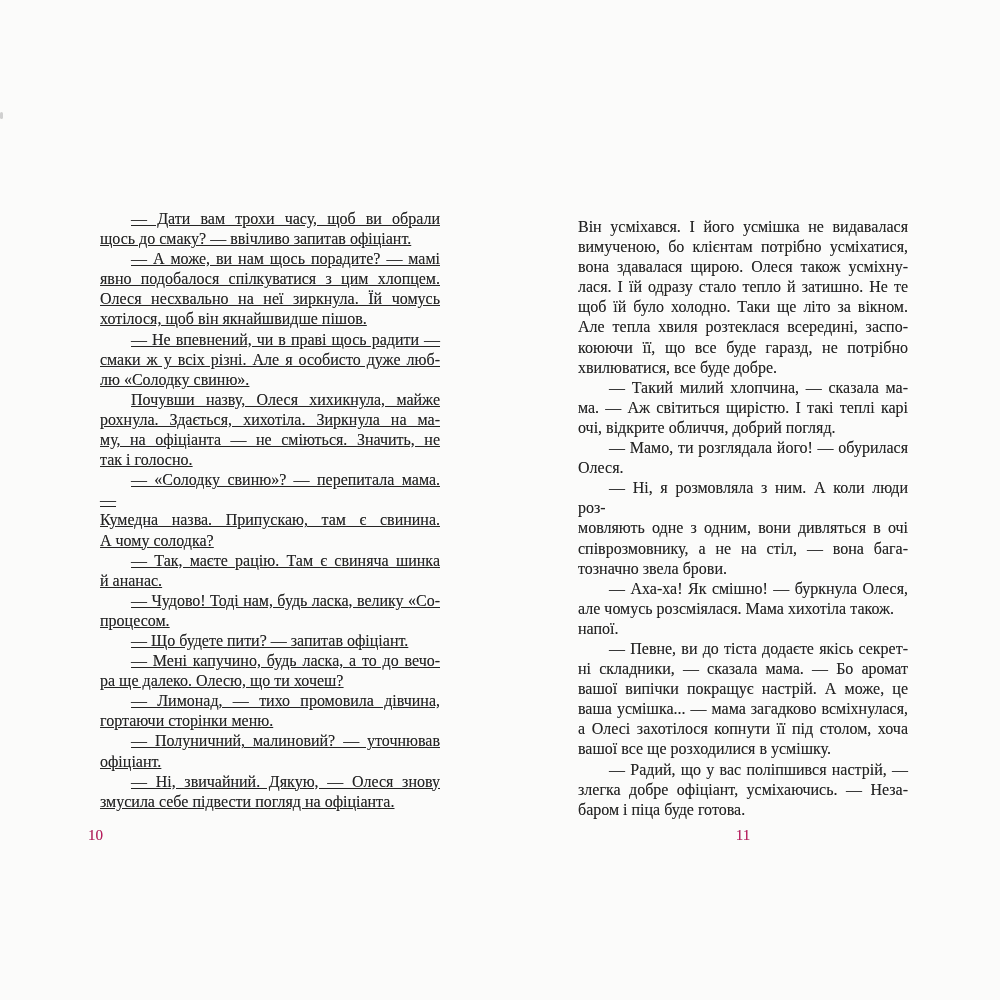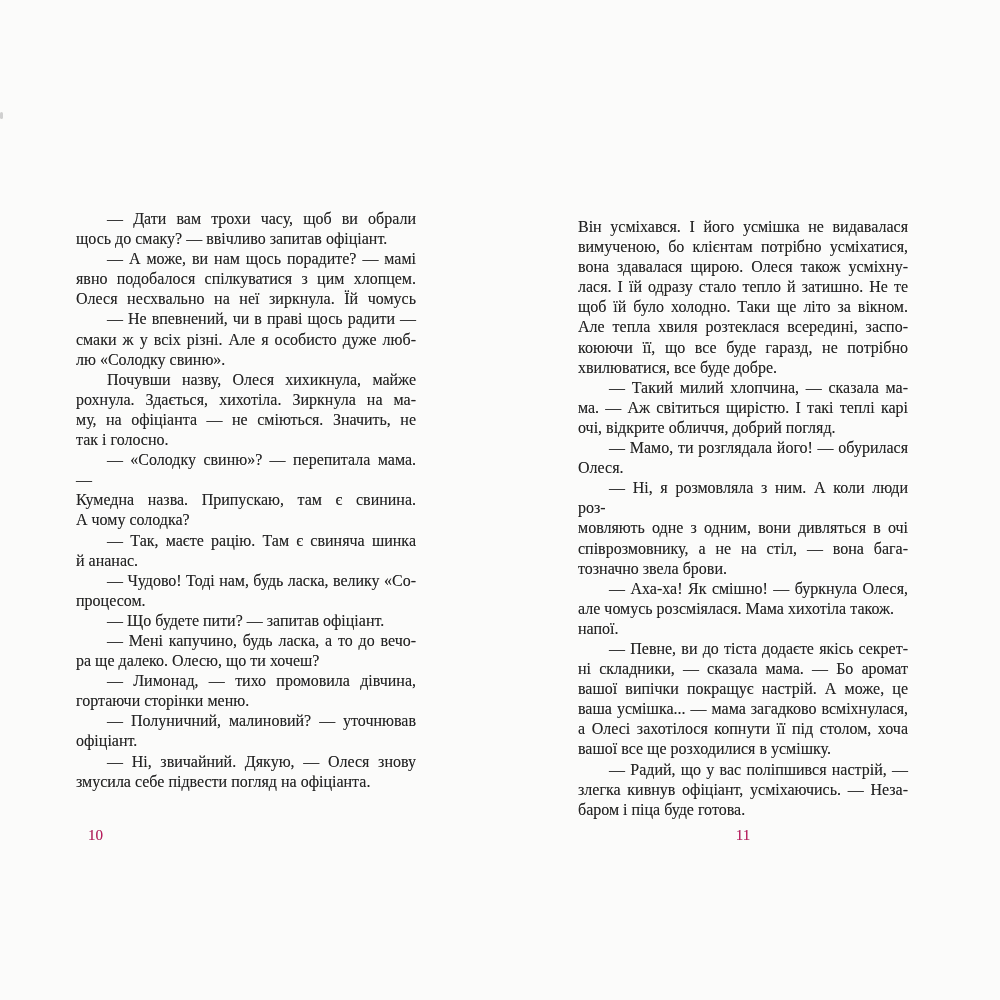--- a/index.html
+++ b/index.html
@@ -16,21 +16,21 @@
     position: relative;
   }
   .page-column {
     position: absolute;
     top: 209px;
     font-size: 16px;
     line-height: 20.1px;
     text-rendering: optimizeLegibility;
     text-shadow: 0 0 0.4px rgba(45,45,45,0.45);
   }
-  .page-column.left  { left: 76px;  width: 340px; }
+  .page-column.left  { left: 100px;  width: 340px; text-decoration: underline; }
   .page-column.right { left: 578px; width: 330px; margin-top: 8px; }
   .para { margin: 0; padding: 0; }
   .line {
     text-align: justify;
     text-align-last: justify;
     -moz-text-align-last: justify;
     white-space: normal;
     overflow: visible;
   }
   .line.last {
@@ -65,20 +65,21 @@
 
 <div class="page-column left">
     <div class="para">
       <div class="line indent">— Дати вам трохи часу, щоб ви обрали</div>
       <div class="line last">щось до смаку? — ввічливо запитав офіціант.</div>
     </div>
     <div class="para">
       <div class="line indent">— А може, ви нам щось порадите? — мамі</div>
       <div class="line">явно подобалося спілкуватися з цим хлопцем.</div>
       <div class="line">Олеся несхвально на неї зиркнула. Їй чомусь</div>
+      <div class="line last">хотілося, щоб він якнайшвидше пішов.</div>
     </div>
     <div class="para">
       <div class="line indent">— Не впевнений, чи в праві щось радити —</div>
       <div class="line">смаки ж у всіх різні. Але я особисто дуже люб-</div>
       <div class="line last">лю «Солодку свиню».</div>
     </div>
     <div class="para">
       <div class="line indent">Почувши назву, Олеся хихикнула, майже</div>
       <div class="line">рохнула. Здається, хихотіла. Зиркнула на ма-</div>
       <div class="line">му, на офіціанта — не сміються. Значить, не</div>
@@ -154,20 +155,20 @@
     <div class="para">
       <div class="line indent">— Певне, ви до тіста додаєте якісь секрет-</div>
       <div class="line">ні складники, — сказала мама. — Бо аромат</div>
       <div class="line">вашої випічки покращує настрій. А може, це</div>
       <div class="line">ваша усмішка... — мама загадково всміхнулася,</div>
       <div class="line">а Олесі захотілося копнути її під столом, хоча</div>
       <div class="line last">вашої все ще розходилися в усмішку.</div>
     </div>
     <div class="para">
       <div class="line indent">— Радий, що у вас поліпшився настрій, —</div>
-      <div class="line">злегка кивнув офіціант, усміхаючись. — Неза-</div>
+      <div class="line">злегка добре офіціант, усміхаючись. — Неза-</div>
       <div class="line last">баром і піца буде готова.</div>
     </div>
   </div>
 
 <div class="page-number left">10</div>
 
 <div class="page-number right">11</div>
 
 </body></html>

